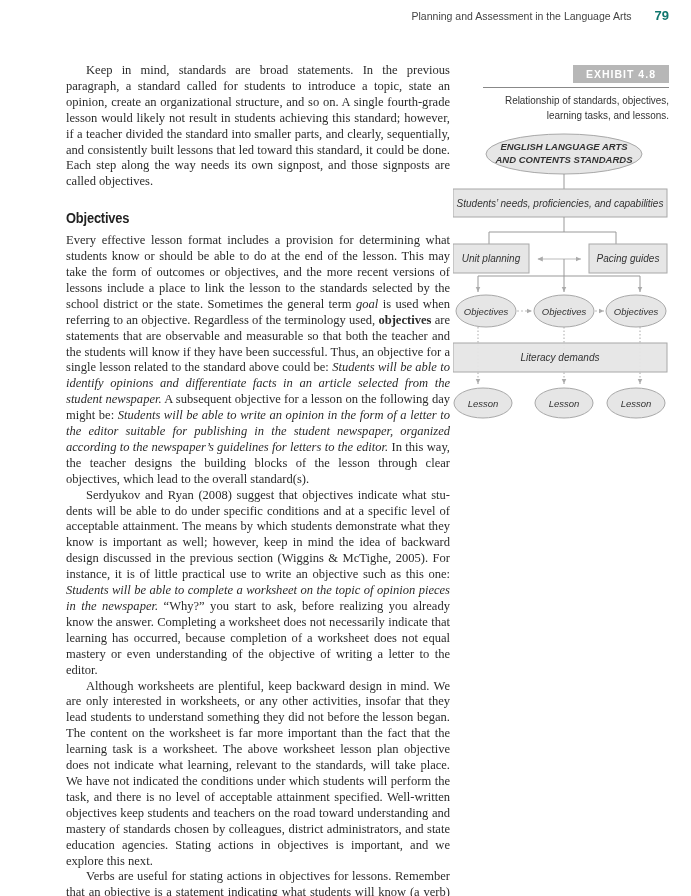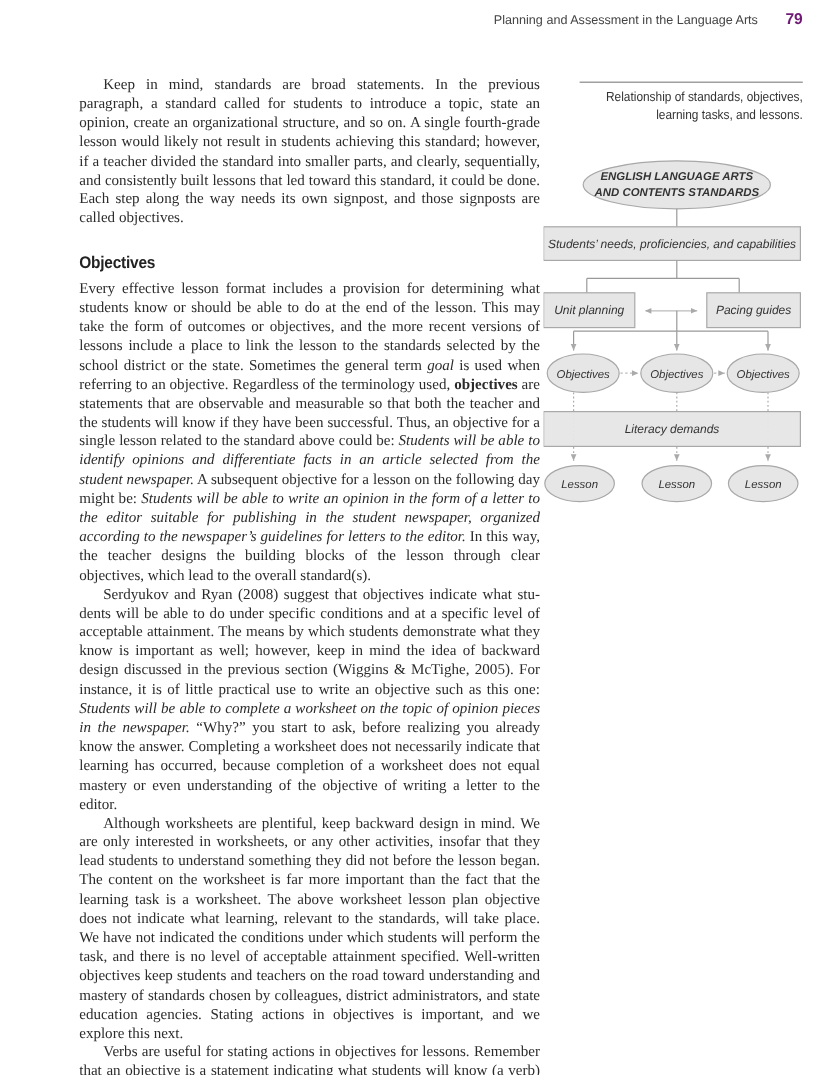--- a/index.html
+++ b/index.html
@@ -5,21 +5,21 @@
   html, body { margin: 0; padding: 0; }
   body {
     width: 691px; height: 896px; background: #ffffff; position: relative; overflow: hidden;
     font-family: "Liberation Serif", serif; color: #2b2b2b;
   }
   .running-head {
     position: absolute; top: 8px; left: 0; width: 669px; text-align: right;
     font-family: "Liberation Sans", sans-serif; font-size: 10.5px; color: #444;
   }
   .running-head .rh-title { margin-right: 20px; }
-  .running-head .page-num { font-size: 13px; font-weight: bold; color: #701a75; }
+  .running-head .page-num { font-size: 13px; font-weight: bold; color: #0f766e; }
 
   .column {
     position: absolute; left: 66px; top: 63px; width: 384px;
     font-size: 12.55px; line-height: 15.9px; text-align: justify;
     hyphens: manual;
   }
   .column p { margin: 0; text-indent: 20px; }
   .column p.noindent { text-indent: 0; }
   .column h2 {
     font-family: "Liberation Sans", sans-serif; font-weight: bold;
@@ -60,20 +60,23 @@
 <div class="column">
   <p>Keep in mind, standards are broad statements. In the previous paragraph, a standard called for students to introduce a topic, state an opinion, create an organizational structure, and so on. A single fourth-grade lesson would like­ly not result in students achieving this standard; however, if a teacher divided the standard into smaller parts, and clearly, sequentially, and consistently built lessons that led toward this standard, it could be done. Each step along the way needs its own signpost, and those signposts are called objectives.</p>
   <h2>Objectives</h2>
   <p class="noindent"><span>Every effective lesson format includes a provision for determining what students know or should be able to do at the end of the lesson. This may take the form of outcomes or objectives, and the more recent versions of lessons include a place to link the lesson to the standards selected by the school district or the state. Sometimes the general term </span><em>goal</em><span> is used when referring to an objective. Regardless of the terminology used, </span><strong>objectives</strong><span> are statements that are observable and measurable so that both the teacher and the students will know if they have been successful. Thus, an objective for a single lesson related to the standard above could be: </span><em>Students will be able to identify opinions and differentiate facts in an article selected from the student newspaper.</em><span> A subsequent objective for a lesson on the follow­ing day might be: </span><em>Students will be able to write an opinion in the form of a letter to the editor suitable for publishing in the student newspaper, or­ganized according to the newspaper’s guidelines for letters to the editor.</em><span> In this way, the teacher designs the building blocks of the lesson through clear objectives, which lead to the overall standard(s).</span></p>
   <p><span>Serdyukov and Ryan (2008) suggest that objectives indicate what stu­dents will be able to do under specific conditions and at a specific level of acceptable attainment. The means by which students demonstrate what they know is important as well; however, keep in mind the idea of backward design discussed in the previous section (Wiggins &amp; McTighe, 2005). For instance, it is of little practical use to write an objective such as this one: </span><em>Stu­dents will be able to complete a worksheet on the topic of opinion pieces in the newspaper.</em><span> “Why?” you start to ask, before realizing you already know the answer. Completing a worksheet does not necessarily indicate that learn­ing has occurred, because completion of a worksheet does not equal mastery or even understanding of the objective of writing a letter to the editor.</span></p>
   <p>Although worksheets are plentiful, keep backward design in mind. We are only interested in worksheets, or any other activities, insofar that they lead students to understand something they did not before the lesson began. The content on the worksheet is far more important than the fact that the learn­ing task is a worksheet. The above worksheet lesson plan objective does not indicate what learning, relevant to the standards, will take place. We have not indicated the conditions under which students will perform the task, and there is no level of acceptable attainment specified. Well-written objectives keep students and teachers on the road toward understanding and mastery of standards chosen by colleagues, district administrators, and state education agencies. Stating actions in objectives is important, and we explore this next.</p>
   <p>Verbs are useful for stating actions in objectives for lessons. Remem­ber that an objective is a statement indicating what students will know (a verb) or be able to do (another verb). Fortunately, educators have a tool for choosing verbs. In 1956 Benjamin Bloom headed a group of educa­tional psychologists who developed a classification of levels of intellectual behavior important in learning. During the 1990s a new group of cognitive</p>
 </div>
 
 <div class="exhibit">
+  <div class="exhibit-badge-wrap">
+    <span class="exhibit-badge">EXHIBIT 4.8</span>
+  </div>
   <div class="exhibit-rule"></div>
   <div class="exhibit-caption">Relationship of standards, objectives, learning tasks, and lessons.</div>
 </div>
 
 <div class="diagram">
   <svg width="216" height="330" viewBox="0 0 216 330" xmlns="http://www.w3.org/2000/svg">
     <defs>
       <marker id="arr" viewBox="0 0 10 10" refX="9" refY="5" markerWidth="6" markerHeight="6" orient="auto">
         <path d="M0,1 L9,5 L0,9 Z" fill="#aaa"></path>
       </marker>

